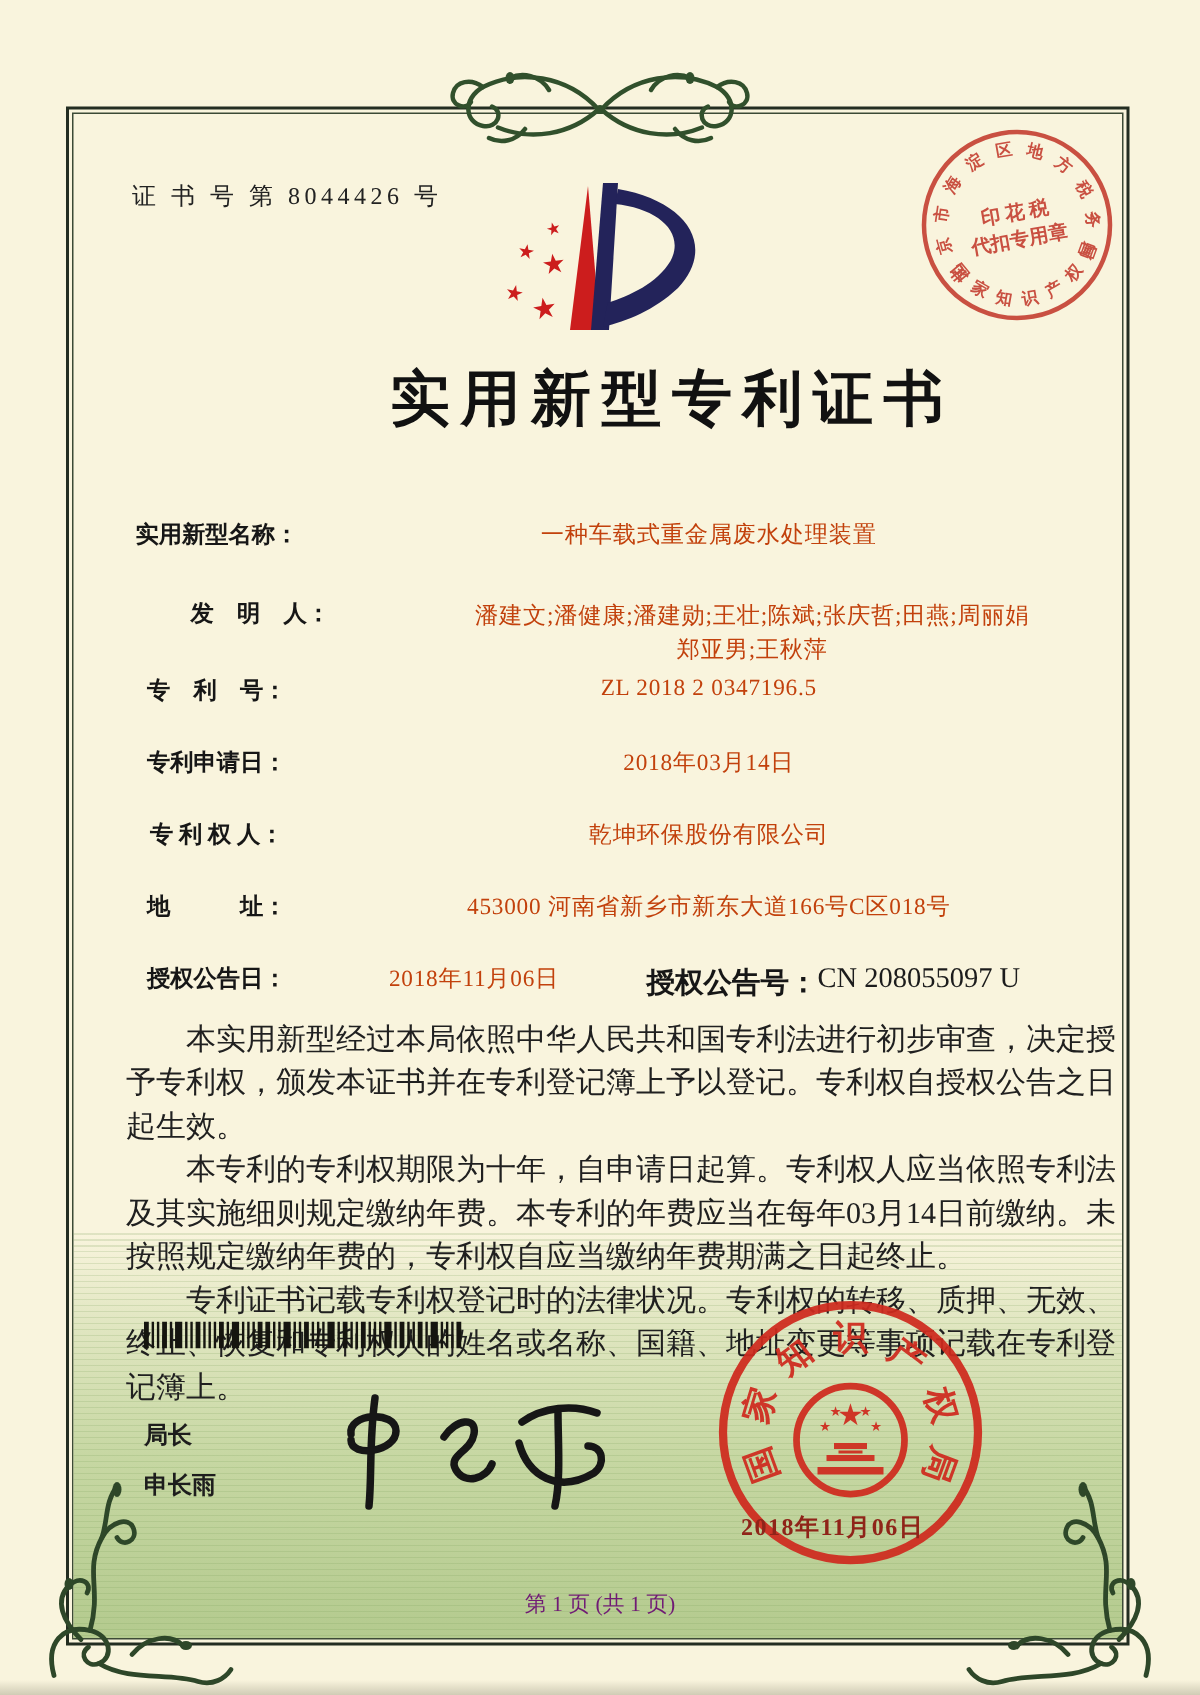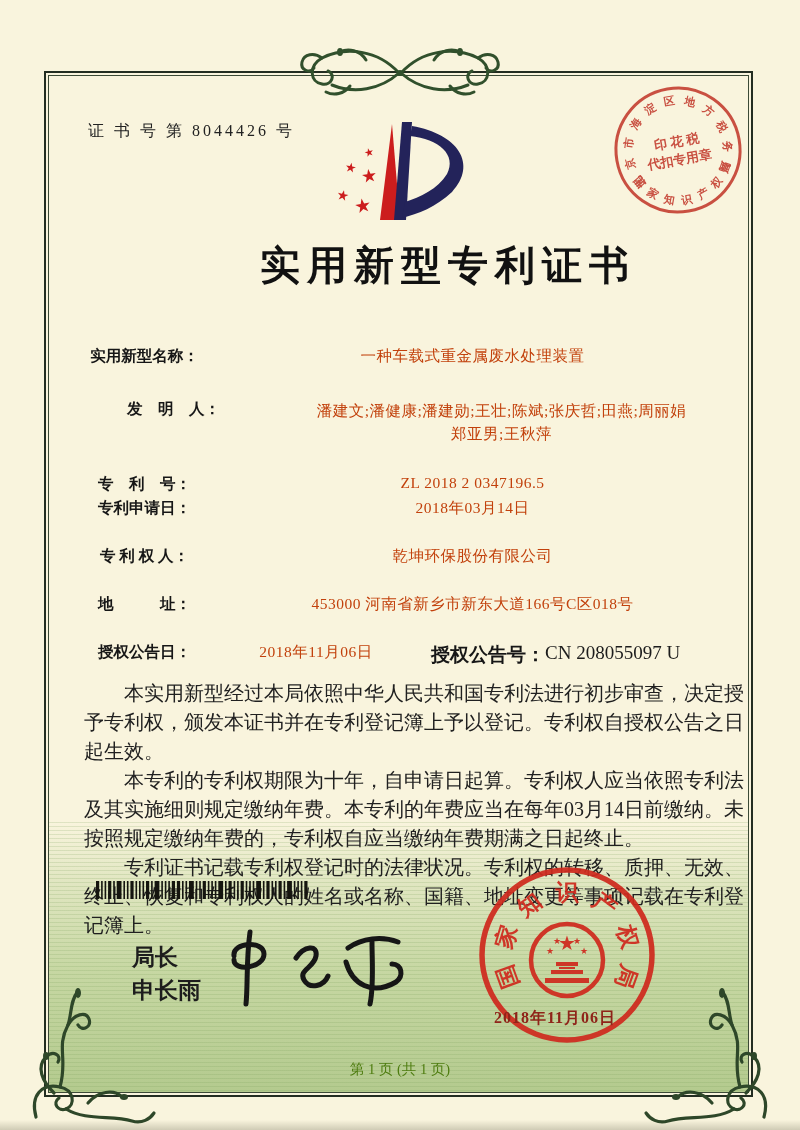--- a/index.html
+++ b/index.html
@@ -25,22 +25,22 @@
   .title{left:0;top:238px;width:100%;text-align:center;font-size:40px;font-weight:bold;
     letter-spacing:7px;color:#111;padding-left:48px;}
   .field-row{left:88px;width:656px;display:flex;align-items:flex-start;font-size:15.5px;text-align:center;}
   .field-label{flex:0 0 113px;font-weight:bold;white-space:pre;color:#161616;}
   .field-value{flex:1;letter-spacing:.5px;color:#c2410c;}
   .field-value .vline{display:block;line-height:23px;}
   .grant-pair{display:flex;font-size:19px;}
   .paras{left:84px;top:679px;width:660px;font-size:20px;line-height:29px;
     text-align:justify;color:#202020;}
   .paras p{margin:0;text-indent:2em;}
-  .director{left:96px;top:941px;font-size:23px;font-weight:bold;color:#1d1d1d;line-height:33px;z-index:5;margin-left:36px;}
-  .footer{left:0;top:1060px;width:100%;text-align:center;font-size:14.5px;color:#4d7c0f;z-index:5;}
+  .director{left:96px;top:941px;font-size:16px;font-weight:bold;color:#1d1d1d;line-height:33px;z-index:5;}
+  .footer{left:0;top:1060px;width:100%;text-align:center;font-size:14.5px;color:#701a75;z-index:5;}
   .seal-date{left:494px;top:1008px;font-size:16px;font-weight:bold;letter-spacing:1px;
     color:#8f2419;z-index:6;}
   .z{z-index:4;}
   svg text{font-family:"Liberation Serif","DejaVu Serif",serif;}
   #main-seal-ring text{font-size:23px;font-weight:bold;fill:#cf2a1e;text-anchor:middle;dominant-baseline:central;}
   #tax-ring-top text,#tax-ring-bottom text{font-size:11px;font-weight:bold;fill:#c2392c;text-anchor:middle;dominant-baseline:central;}
   .tax-center{font-size:13px;font-weight:bold;fill:#c2392c;text-anchor:middle;}
 </style>
 </head>
 <body>
@@ -151,21 +151,21 @@
     <div class="field-label">实用新型名称：</div>
     <div class="field-value">一种车载式重金属废水处理装置</div>
   </div>
   <div class="abs field-row" style="top:399px;margin-left:29px;">
     <div class="field-label">发　明　人：</div>
     <div class="field-value">
       <span class="vline">潘建文;潘健康;潘建勋;王壮;陈斌;张庆哲;田燕;周丽娟</span>
       <span class="vline">郑亚男;王秋萍</span>
     </div>
   </div>
-  <div class="abs field-row" style="top:450px;margin-top:24px;">
+  <div class="abs field-row" style="top:450px;">
     <div class="field-label">专　利　号：</div>
     <div class="field-value">ZL 2018 2 0347196.5</div>
   </div>
   <div class="abs field-row" style="top:498px;">
     <div class="field-label">专利申请日：</div>
     <div class="field-value">2018年03月14日</div>
   </div>
   <div class="abs field-row" style="top:546px;">
     <div class="field-label">专 利 权 人：</div>
     <div class="field-value">乾坤环保股份有限公司</div>

